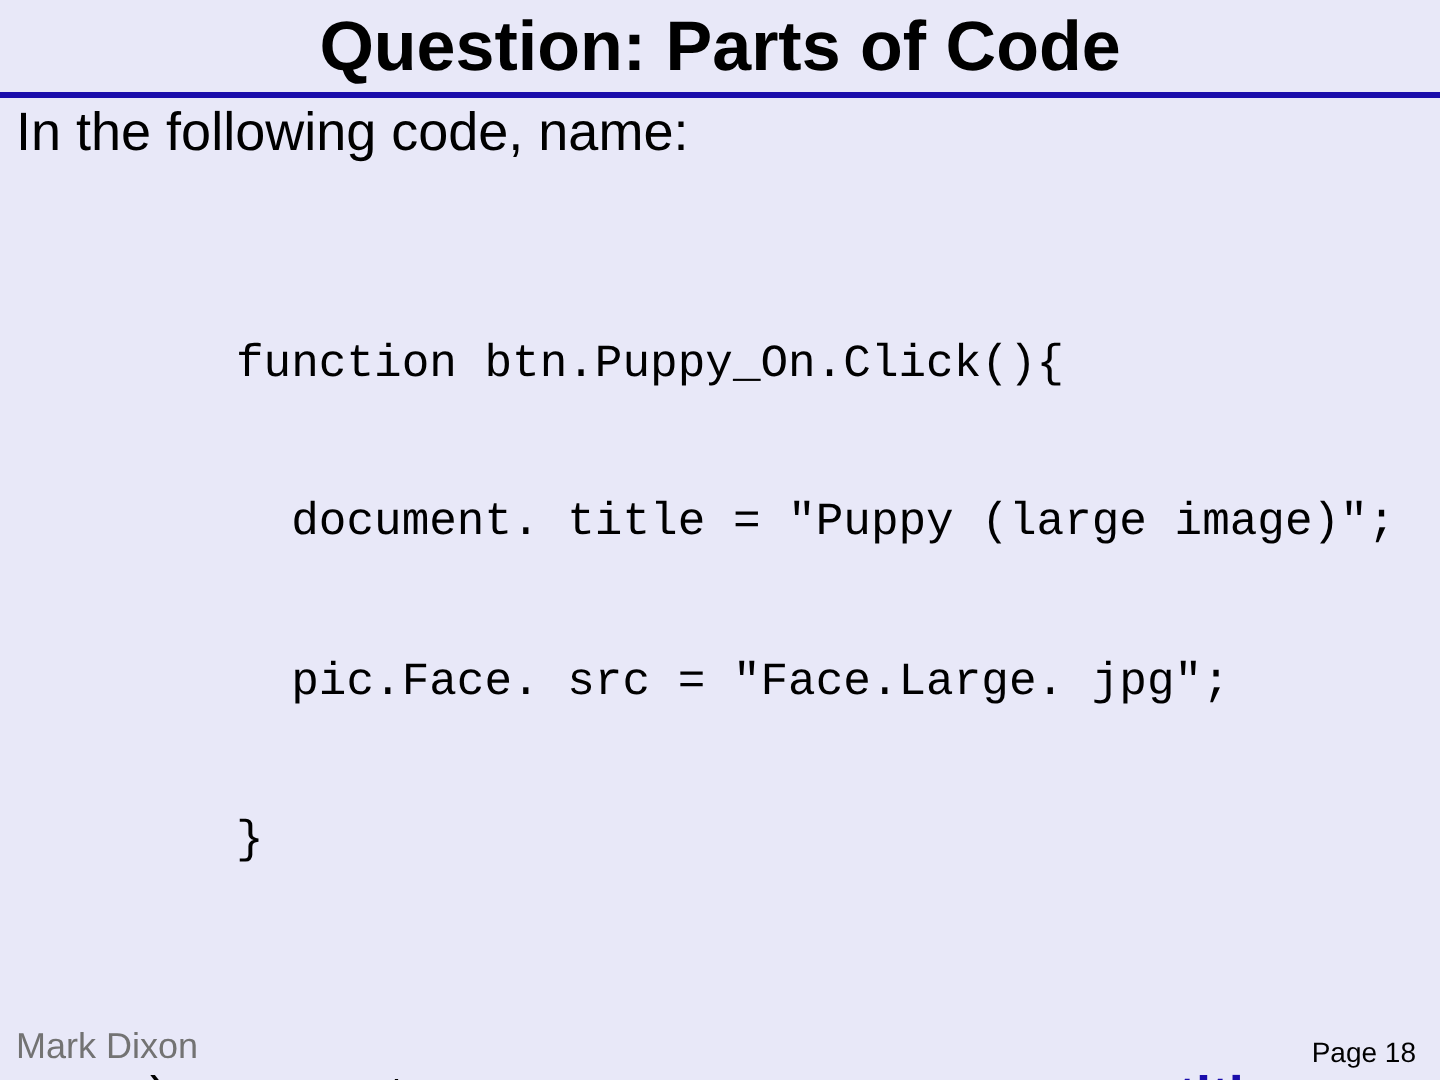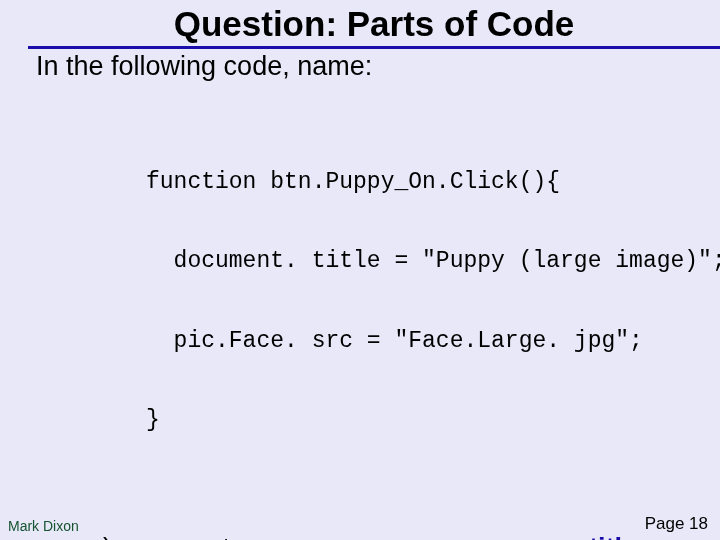--- a/index.html
+++ b/index.html
@@ -11,21 +11,20 @@
     font-family: Arial, Helvetica, sans-serif;
     color: #000;
     overflow: hidden;
     position: relative;
   }
   .slide {
     width: 720px;
     height: 540px;
     position: relative;
     box-sizing: border-box;
-    padding-left: 28px;
   }
   .title-wrap {
     padding: 4px 0 0 0;
   }
   .title {
     text-align: center;
     font-size: 35px;
     font-weight: bold;
     color: #000;
     margin: 0;
@@ -73,28 +72,28 @@
     color: #1a0dab;
     line-height: 1.35;
   }
   .answers .row {
     white-space: pre;
   }
   .footer-left {
     position: absolute;
     left: 8px;
     bottom: 6px;
-    font-size: 14px;
-    color: #14532d;
+    font-size: 18px;
+    color: #737373;
   }
   .footer-right {
     position: absolute;
     right: 12px;
     bottom: 6px;
-    font-size: 17px;
+    font-size: 14px;
     color: #000;
   }
 </style>
 </head>
 <body>
 
 <div class="slide">
 
   <div class="title-wrap">
     <h1 class="title">Question: Parts of Code</h1>

